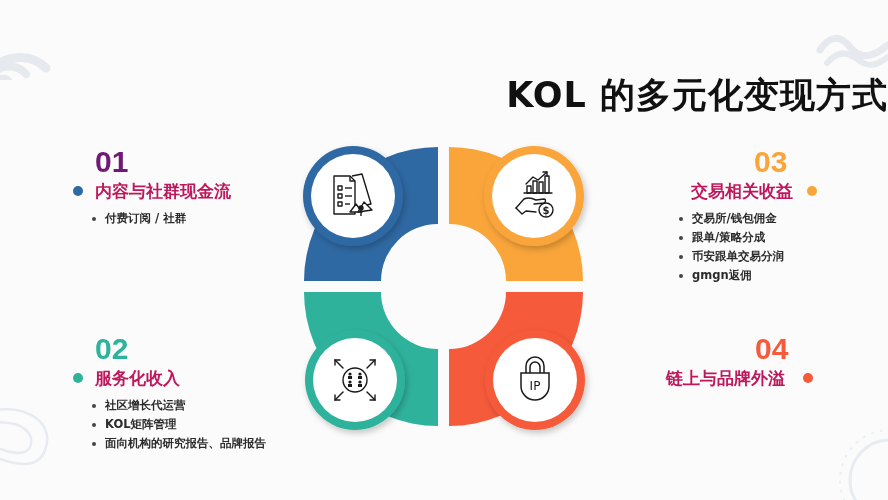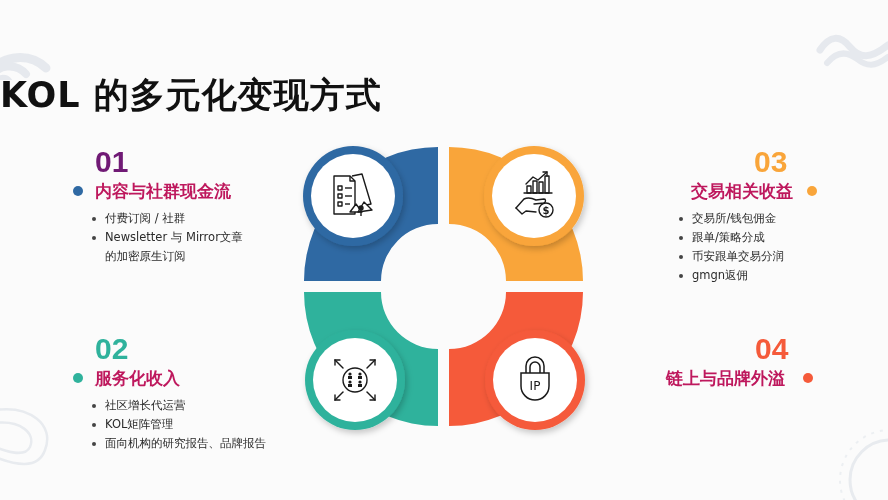--- a/index.html
+++ b/index.html
@@ -7,21 +7,21 @@
     body {
       background: #fbfbfb;
       font-family: "DejaVu Sans", "Liberation Sans", sans-serif;
       position: relative;
       color: #1a1a1a;
     }
     .deco { position: absolute; }
     .title {
       position: absolute;
       top: 72px; left: 0; width: 888px;
-      text-align: left;
+      text-align: right;
       font-size: 35px;
       font-weight: bold;
       color: #111;
       letter-spacing: 1px;
     }
     .diagram { position: absolute; left: 290px; top: 135px; width: 310px; height: 310px; }
     .section { position: absolute; }
     .num {
       font-family: "Liberation Sans", sans-serif;
       font-weight: bold;
@@ -35,21 +35,21 @@
       display: flex;
       align-items: center;
       height: 24px;
       white-space: nowrap;
     }
     .dot { width: 10px; height: 10px; border-radius: 50%; display: inline-block; flex: none; }
     ul.items { list-style: none; margin-top: 6px; }
     ul.items li {
       font-size: 11.5px;
       color: #2b2b2b;
-      font-weight: normal;
+      font-weight: bold;
       line-height: 19px;
       position: relative;
       padding-left: 16px;
       white-space: nowrap;
     }
     ul.items li::before {
       content: "";
       position: absolute;
       left: 3px; top: 8px;
       width: 4px; height: 4px; border-radius: 50%;
@@ -193,21 +193,20 @@
 </svg>
 
 <div class="section" id="sec1">
   <div class="num" style="color:#701a75">01</div>
   <div class="head">
     <span class="dot" style="background:#2f69a3"></span>
     <span>内容与社群现金流</span>
   </div>
   <ul class="items">
     <li><span>付费订阅 / 社群</span></li>
-    <li><span>Newsletter 与 Mirror文章</span><span class="cont">的加密原生订阅</span></li>
   </ul>
 </div>
 
 <div class="section" id="sec2">
   <div class="num" style="color:#2fb29c">02</div>
   <div class="head">
     <span class="dot" style="background:#2fb29c"></span>
     <span>服务化收入</span>
   </div>
   <ul class="items">

